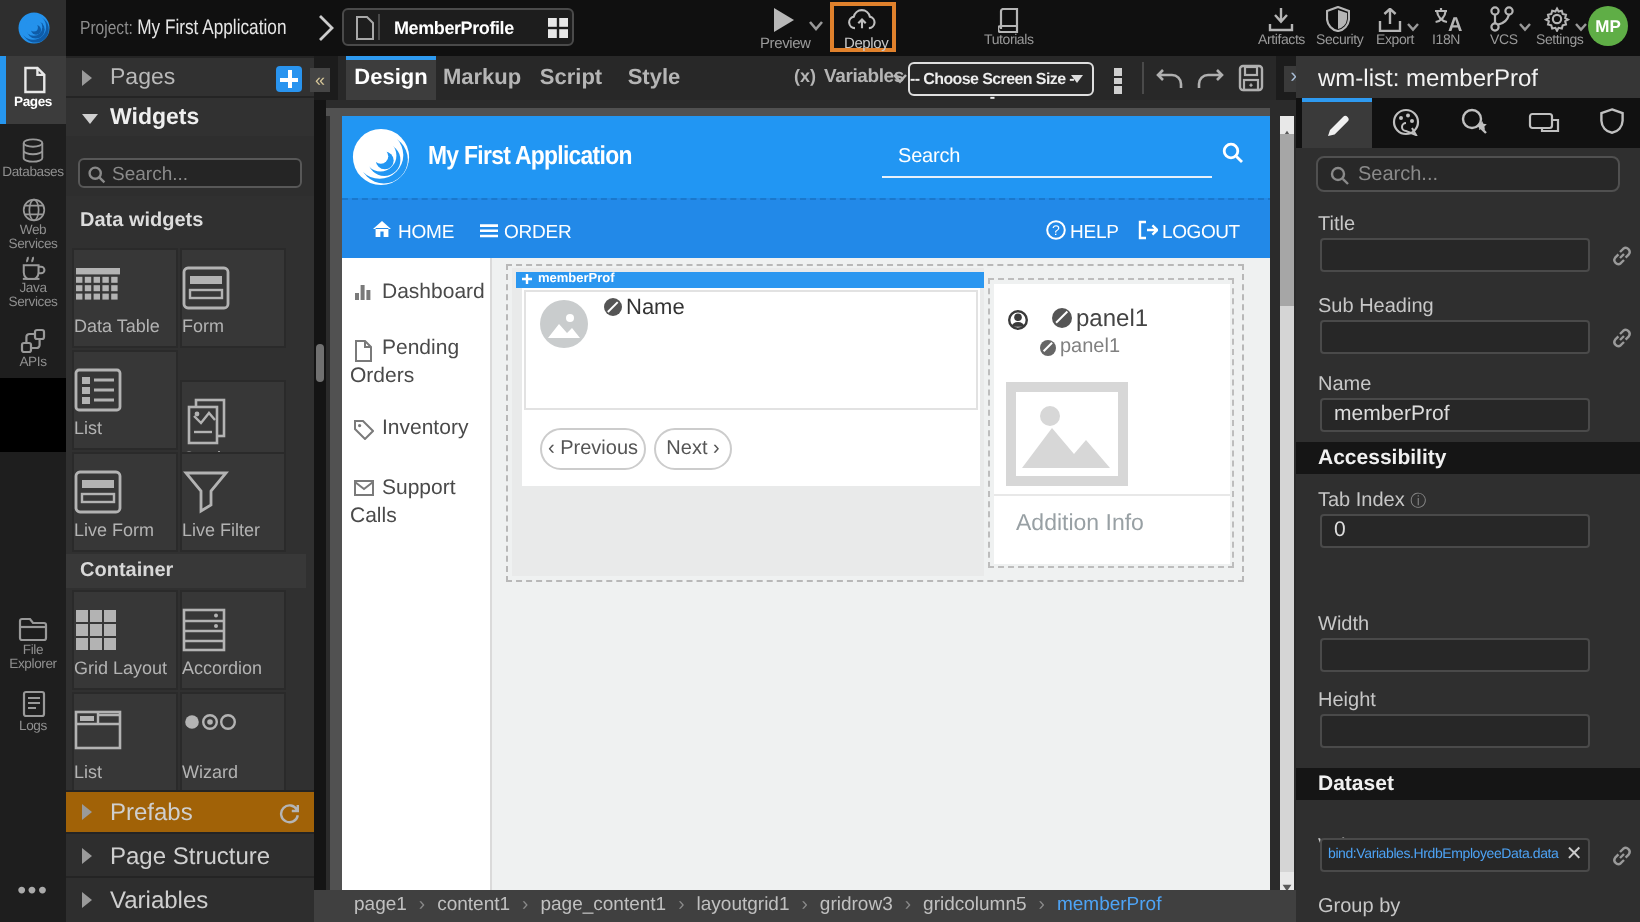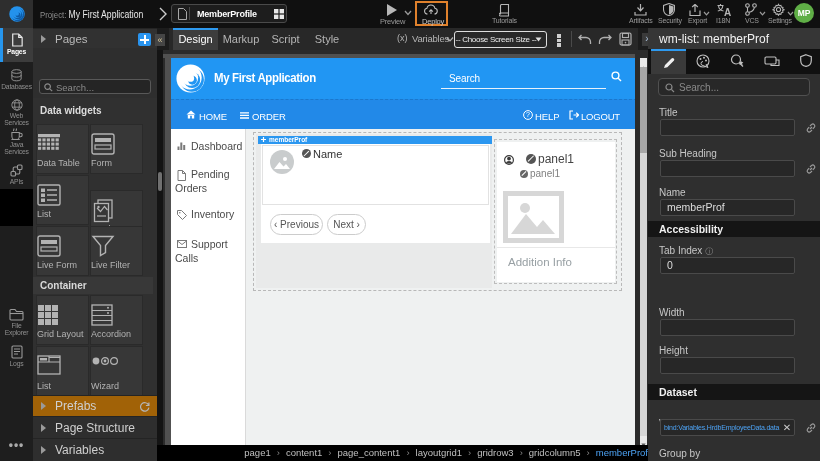--- a/index.html
+++ b/index.html
@@ -28,27 +28,27 @@
 .arr-d { border-top:5px solid #cfcfcf; border-left:4px solid transparent; border-right:4px solid transparent; }
 .wcard { position:absolute; width:53px; height:50px; background:#373737; border:1px solid #2a2a2a;
   color:#b3b3b3; font-size:9px; text-align:left; }
 .wcard .ic { position:absolute; left:0; right:0; top:8px; height:24px; }
 .wcard .lb { position:absolute; left:0; right:0; bottom:5px; }
 .secband { position:absolute; left:0; width:120px; background:#383838; color:#d8d8d8;
   font-size:10px; font-weight:bold; line-height:17px; padding-left:7px; }
 
 
 #canvas { left:157px; top:28px; width:491px; height:433px; background:#1c1c1c; }
-#ctoolbar { position:absolute; left:12px; top:0; width:469px; height:22px; background:#282828; }
+#ctoolbar { position:absolute; left:12px; top:0; width:469px; height:22px; background:#282828;font-weight:bold; }
 .bsep { color:#8a8a8a; margin:0 6px; }
 .ctab { position:absolute; top:0; height:22px; line-height:22px; font-size:11px; color:#b5b5b5;
   text-align:center; }
 #canvArea { position:absolute; left:0px; top:22px; width:491px; height:395px; background:#2b2b2b; }
-#breadcrumb { position:absolute; left:0; top:417px; width:491px; height:16px; background:#000000;
-  font-size:9.5px; color:#c0c0c0; line-height:16px; white-space:nowrap;text-align:right; }
+#breadcrumb { position:absolute; left:0; top:417px; width:491px; height:16px; background:#404040;
+  font-size:9.5px; color:#c0c0c0; line-height:16px; white-space:nowrap; }
 
 
 #app { position:absolute; left:14px; top:8px; width:464px; height:387px; background:#ffffff; overflow:hidden; }
 
 
 #rpanel { left:648px; top:28px; width:172px; height:433px; background:#2f2f2f; overflow:hidden; }
 .rlabel { position:absolute; left:11px; font-size:10px; color:#c7c7c7; white-space:nowrap; }
 .rinput { position:absolute; left:12px; width:135px; height:17px; background:#272727;
   border:1px solid #4a4a4a; border-radius:2px; color:#ddd; font-size:10.5px; line-height:15px; padding-left:6px; }
 .rsec { position:absolute; left:0; width:172px; height:16px; background:#151515; color:#f0f0f0;
@@ -204,20 +204,21 @@
       <div class="raillbl">Logs</div>
     </div>
     <div class="railitem" style="top:410px;letter-spacing:1px;color:#aaa;font-size:12px;font-weight:bold">•••</div>
   </div>
   <div id="lpanel" class="abs">
     <div class="acc" style="top:0;height:20px;line-height:20px"><span class="arr arr-r"></span><span style="margin-left:22px">Pages</span></div>
     <div class="abs" style="left:105px;top:5px;width:13px;height:13px;background:#2994ef;border-radius:2px">
       <div class="abs" style="left:5.5px;top:2px;width:2px;height:9px;background:#fff"></div>
       <div class="abs" style="left:2px;top:5.5px;width:9px;height:2px;background:#fff"></div>
     </div>
+    <div class="acc" style="top:20px;height:20px;line-height:20px;color:#efefef;font-weight:bold"><span class="arr arr-d" style="margin-top:-2px"></span><span style="margin-left:22px">Widgets</span></div>
     <div class="abs" style="left:6px;top:51px;width:112px;height:15px;background:#252525;border:1px solid #585858;border-radius:3px">
       <svg class="abs" style="left:4px;top:3px" width="9" height="9" viewBox="0 0 9 9">
           <circle cx="3.6" cy="3.6" r="2.8" fill="none" stroke="#8a8a8a" stroke-width="1.2"></circle>
           <path d="M5.8 5.8 L8.2 8.2" stroke="#8a8a8a" stroke-width="1.2"></path>
         </svg>
       <span class="abs" style="left:16px;top:2px;font-size:9.5px;color:#8a8a8a">Search...</span>
     </div>
     <div class="abs" style="left:0;top:70px;width:124px;height:297px;background:#303030"></div>
     <div class="abs" style="left:7px;top:77px;font-size:10px;font-weight:bold;color:#dcdcdc">Data widgets</div>
     <div class="wcard" style="left:3px;top:96px">

